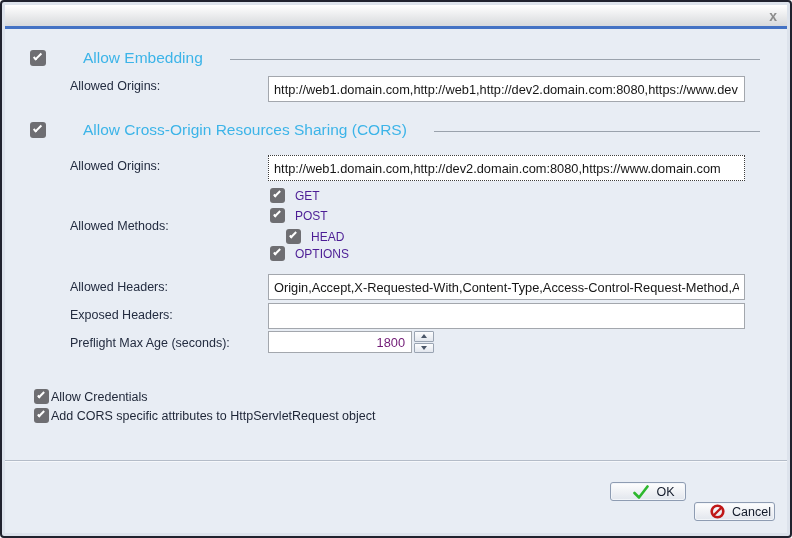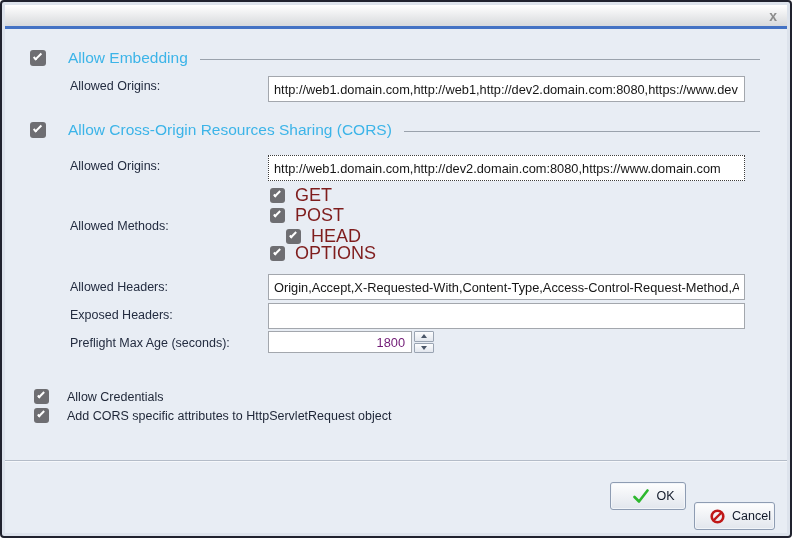--- a/index.html
+++ b/index.html
@@ -42,21 +42,21 @@
     display:inline-block; position:relative; flex:0 0 16px;
   }
   .cb .tick {
     position:absolute; left:3px; top:4px; width:9px; height:4px;
     border-left:2px solid #fff; border-bottom:2px solid #fff;
     transform:rotate(-45deg);
   }
 
   .section-head {
     position:absolute; left:25px; right:27px;
-    display:flex; align-items:center; gap:0;
+    display:flex; align-items:center; gap:15px;
   }
   .section-head .head-label {
     color:#3cb4e8; font-size:15.5px; margin-left:22px; white-space:nowrap;
   }
   .section-head .rule {
     flex:1; height:1px; background:#9aa2ac; margin-left:12px; margin-top:2px;
   }
 
   .flabel {
     position:absolute; left:25px;
@@ -68,23 +68,23 @@
     border:1px solid #a3a7ad; background:#fff;
     font-size:12.8px; color:#161616; padding:12px 5px;
     font-family:"Liberation Sans", sans-serif;
     outline:none;
   }
   .tfield.focus-dotted { border:1px dotted #3d3d3d; }
 
   .method-row { position:absolute; left:265px; display:flex; align-items:center; gap:10px; height:17px; }
   .method-row .cb { width:15px; height:15px; flex-basis:15px; }
   .method-row .cb .tick { left:3px; top:4px; width:8px; height:3px; }
-  .method-label { font-size:18px; color:#7f1d1d; }
-
-  .flag-row { position:absolute; left:29px; display:flex; align-items:center; gap:18px; height:17px; }
+  .method-label { font-size:12px; color:#4c1d95; }
+
+  .flag-row { position:absolute; left:29px; display:flex; align-items:center; gap:2px; height:17px; }
   .flag-row .cb { width:15px; height:15px; flex-basis:15px; }
   .flag-row .cb .tick { left:3px; top:4px; width:8px; height:3px; }
   .flag-label { font-size:12.5px; color:#1d2536; }
 
   .numfield {
     position:absolute; left:263px; width:144px; height:22px;
     border:1px solid #a3a7ad; background:#fff;
     font-size:12.8px; color:#701a75; padding:0 6px;
     text-align:right; outline:none;
     font-family:"Liberation Sans", sans-serif;
@@ -100,21 +100,21 @@
   }
   .arrow-up { width:0; height:0; border-left:3px solid transparent; border-right:3px solid transparent; border-bottom:4px solid #4a5668; }
   .arrow-down { width:0; height:0; border-left:3px solid transparent; border-right:3px solid transparent; border-top:4px solid #4a5668; }
 
   .footer-divider {
     position:absolute; left:0; right:0; top:431px; height:2px;
     border-top:1px solid #b4bcc8; border-bottom:1px solid #f6f8fb;
   }
 
   .btn {
-    position:absolute; top:453px; height:28px;
+    position:absolute; top:453px; height:19px;
     border:1px solid #8e9cb2; border-radius:3px;
     background:linear-gradient(#fefefe,#e2e6ed);
     display:flex; align-items:center; justify-content:center; gap:7px;
     font-size:12.5px; color:#121a2a; cursor:pointer;
     box-shadow:0 0 0 1px #f2f5f9 inset;
     padding-left:12px;
   }
   .btn-ok { right:101px; width:76px; }
   .btn-cancel { right:12px; width:81px;margin-top:20px; }
   .btn .blabel { font-size:12.5px; }

